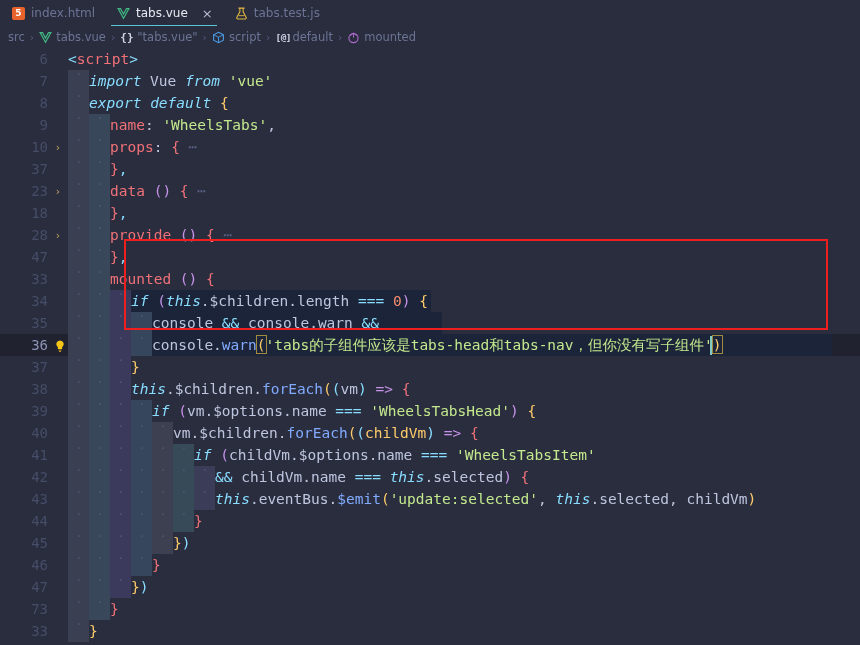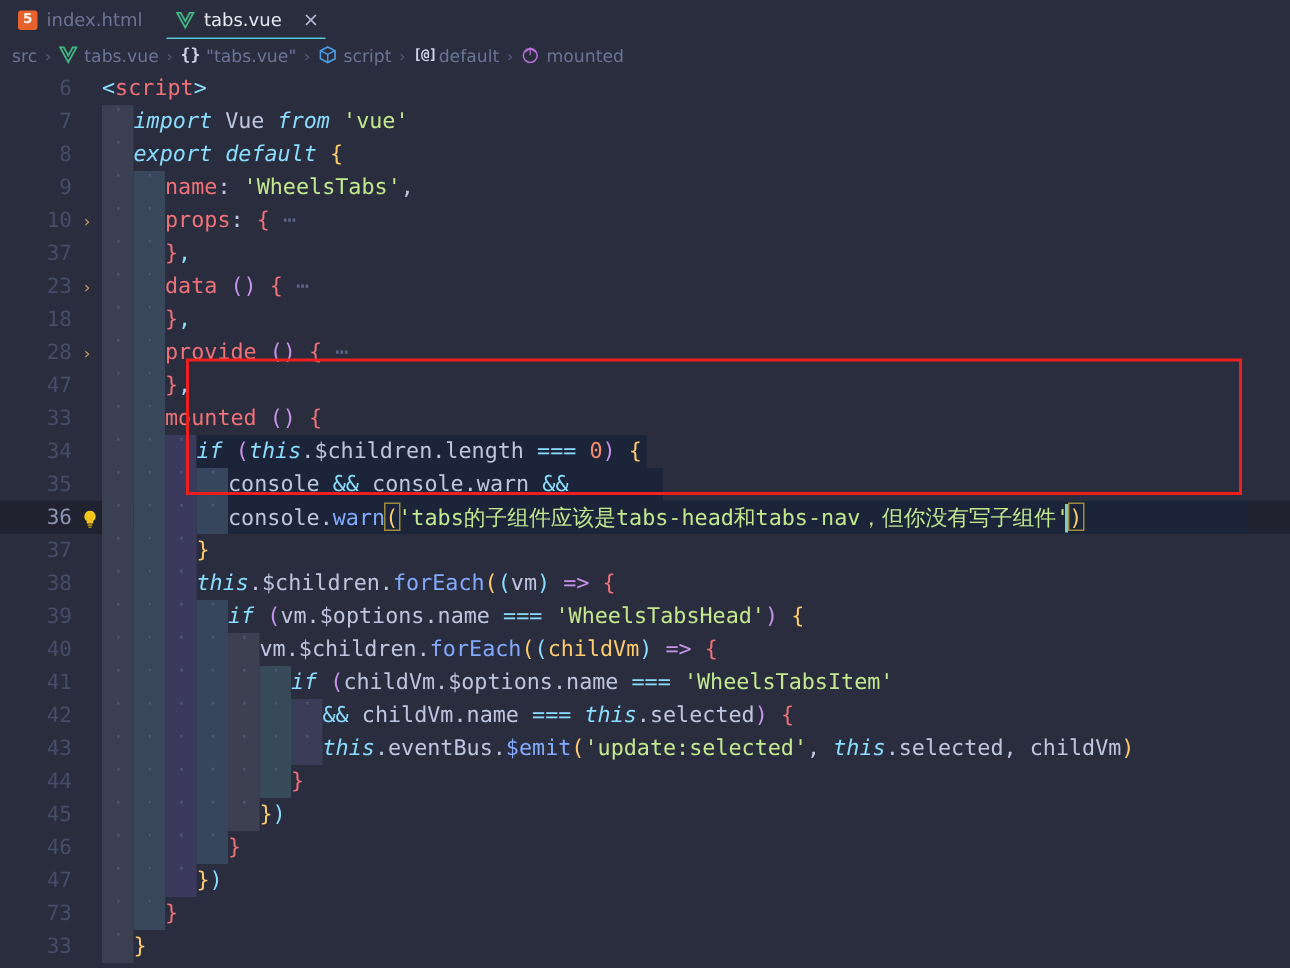--- a/index.html
+++ b/index.html
@@ -68,21 +68,21 @@
     background: #292d3e;
     display: flex;
     align-items: center;
     padding-left: 8px;
     gap: 0px;
     font-family: "DejaVu Sans", sans-serif;
     font-size: 11.5px;
     color: #6c7495;
     white-space: nowrap;
   }
-  .crumb { display: flex; align-items: flex-start; gap: 4px; }
+  .crumb { display: flex; align-items: flex-end; gap: 4px; }
   .crumb-sep { margin: 0 5px; color: #545b7a; font-size: 11px; }
   .crumb-ico { display: inline-flex; align-items: center; width: 13px; height: 13px; }
   .crumb-ico svg { display: block; }
   .brace-ico { color: #cfd3e6; font-family: "DejaVu Sans Mono", monospace; font-size: 11px; font-weight: bold; }
   .at-ico {
     color: #cfd3e6; font-family: "DejaVu Sans Mono", monospace;
     font-size: 9.5px; font-weight: bold; letter-spacing: -0.5px;
   }
 
   
@@ -191,20 +191,30 @@
       <span>index.html</span>
     </div>
     <div class="tab active">
       <span class="tab-ico ico-vue">
         <svg width="13" height="13" viewBox="0 0 24 24">
           <path d="M2 3h4.5L12 13 17.5 3H22L12 21 2 3z" fill="none" stroke="#42b883" stroke-width="2.2"></path>
         </svg>
       </span>
       <span>tabs.vue</span>
       <span class="tab-close">×</span>
+    </div>
+    <div class="tab">
+      <span class="tab-ico ico-flask">
+        <svg width="13" height="13" viewBox="0 0 24 24">
+          <path d="M9 2v7L3.5 19a2 2 0 0 0 1.7 3h13.6a2 2 0 0 0 1.7-3L15 9V2" fill="none" stroke="#e2b93d" stroke-width="2"></path>
+          <path d="M7 2h10" stroke="#e2b93d" stroke-width="2" stroke-linecap="round"></path>
+          <path d="M6.5 16h11" stroke="#e2b93d" stroke-width="1.6"></path>
+        </svg>
+      </span>
+      <span>tabs.test.js</span>
     </div>
   </div>
 
 <div id="breadcrumb">
     <span class="crumb">
       <span>src</span>
     </span>
     <span class="crumb-sep">›</span>
     <span class="crumb">
       <span class="crumb-ico">

